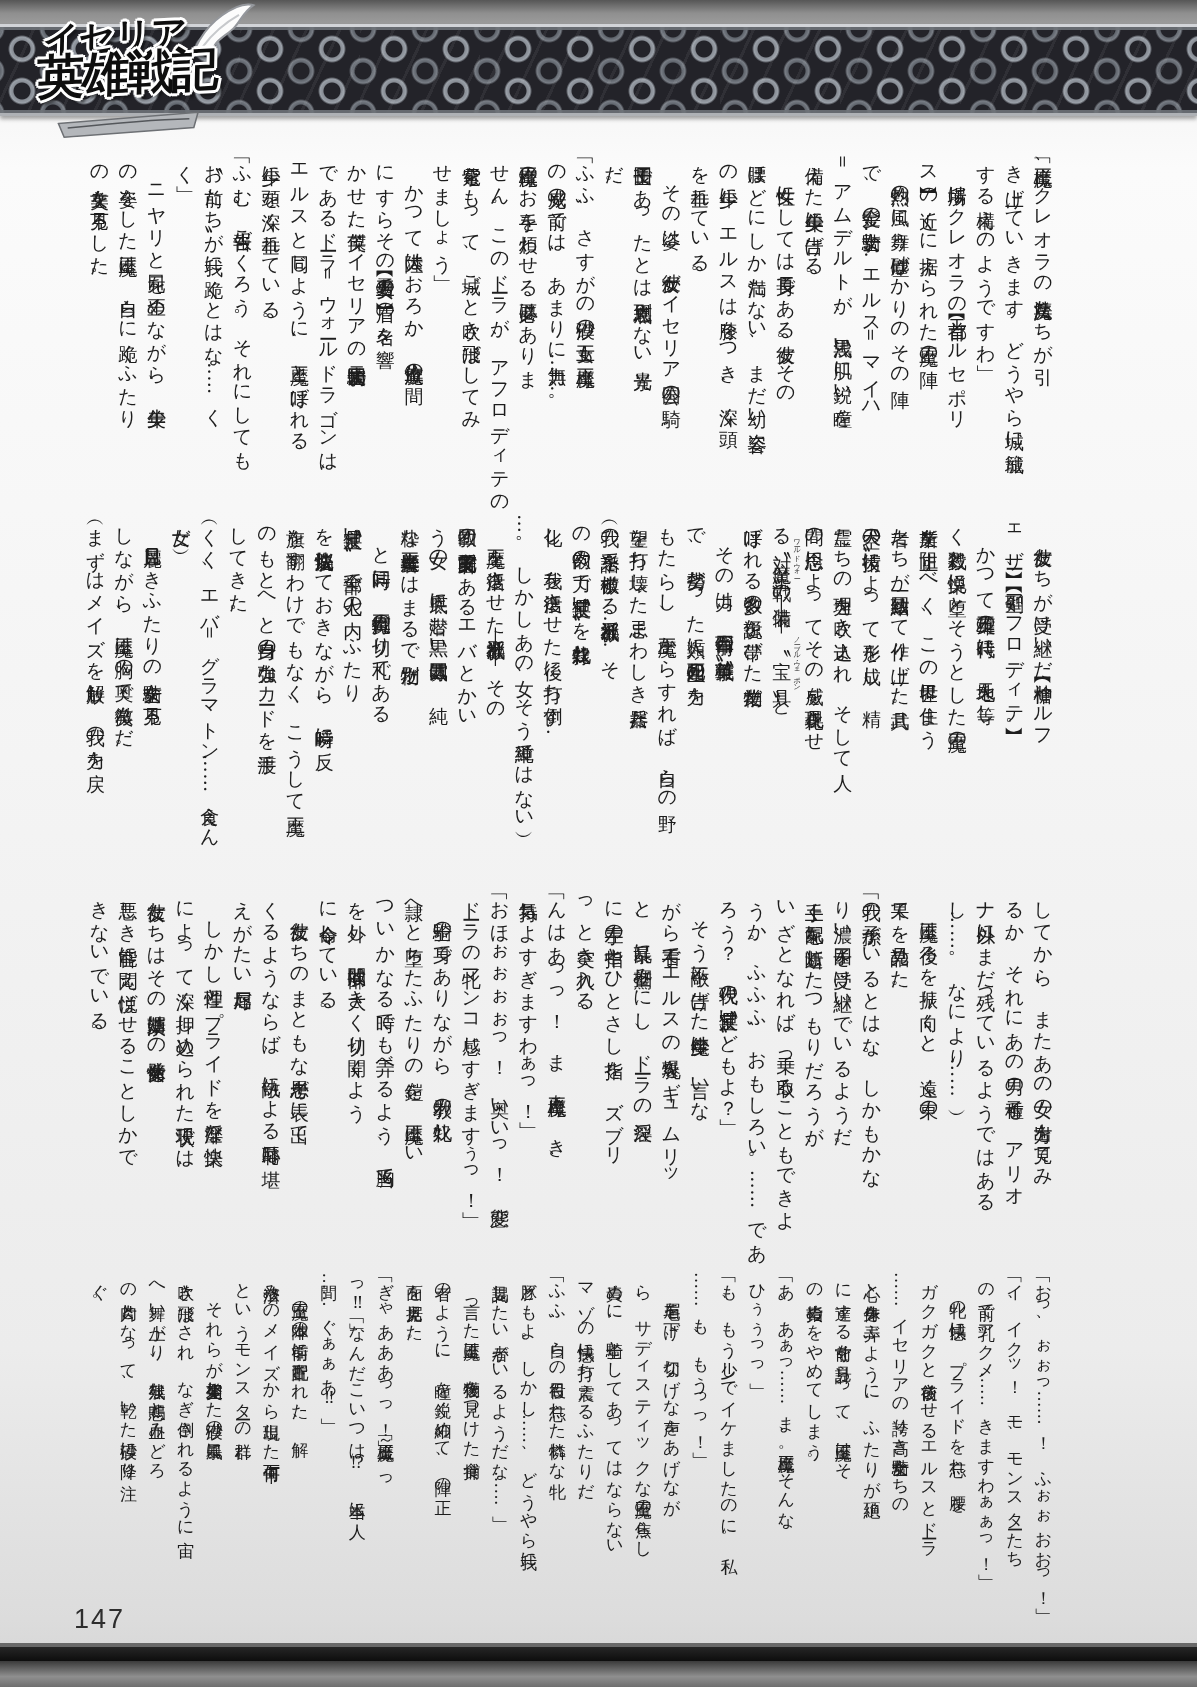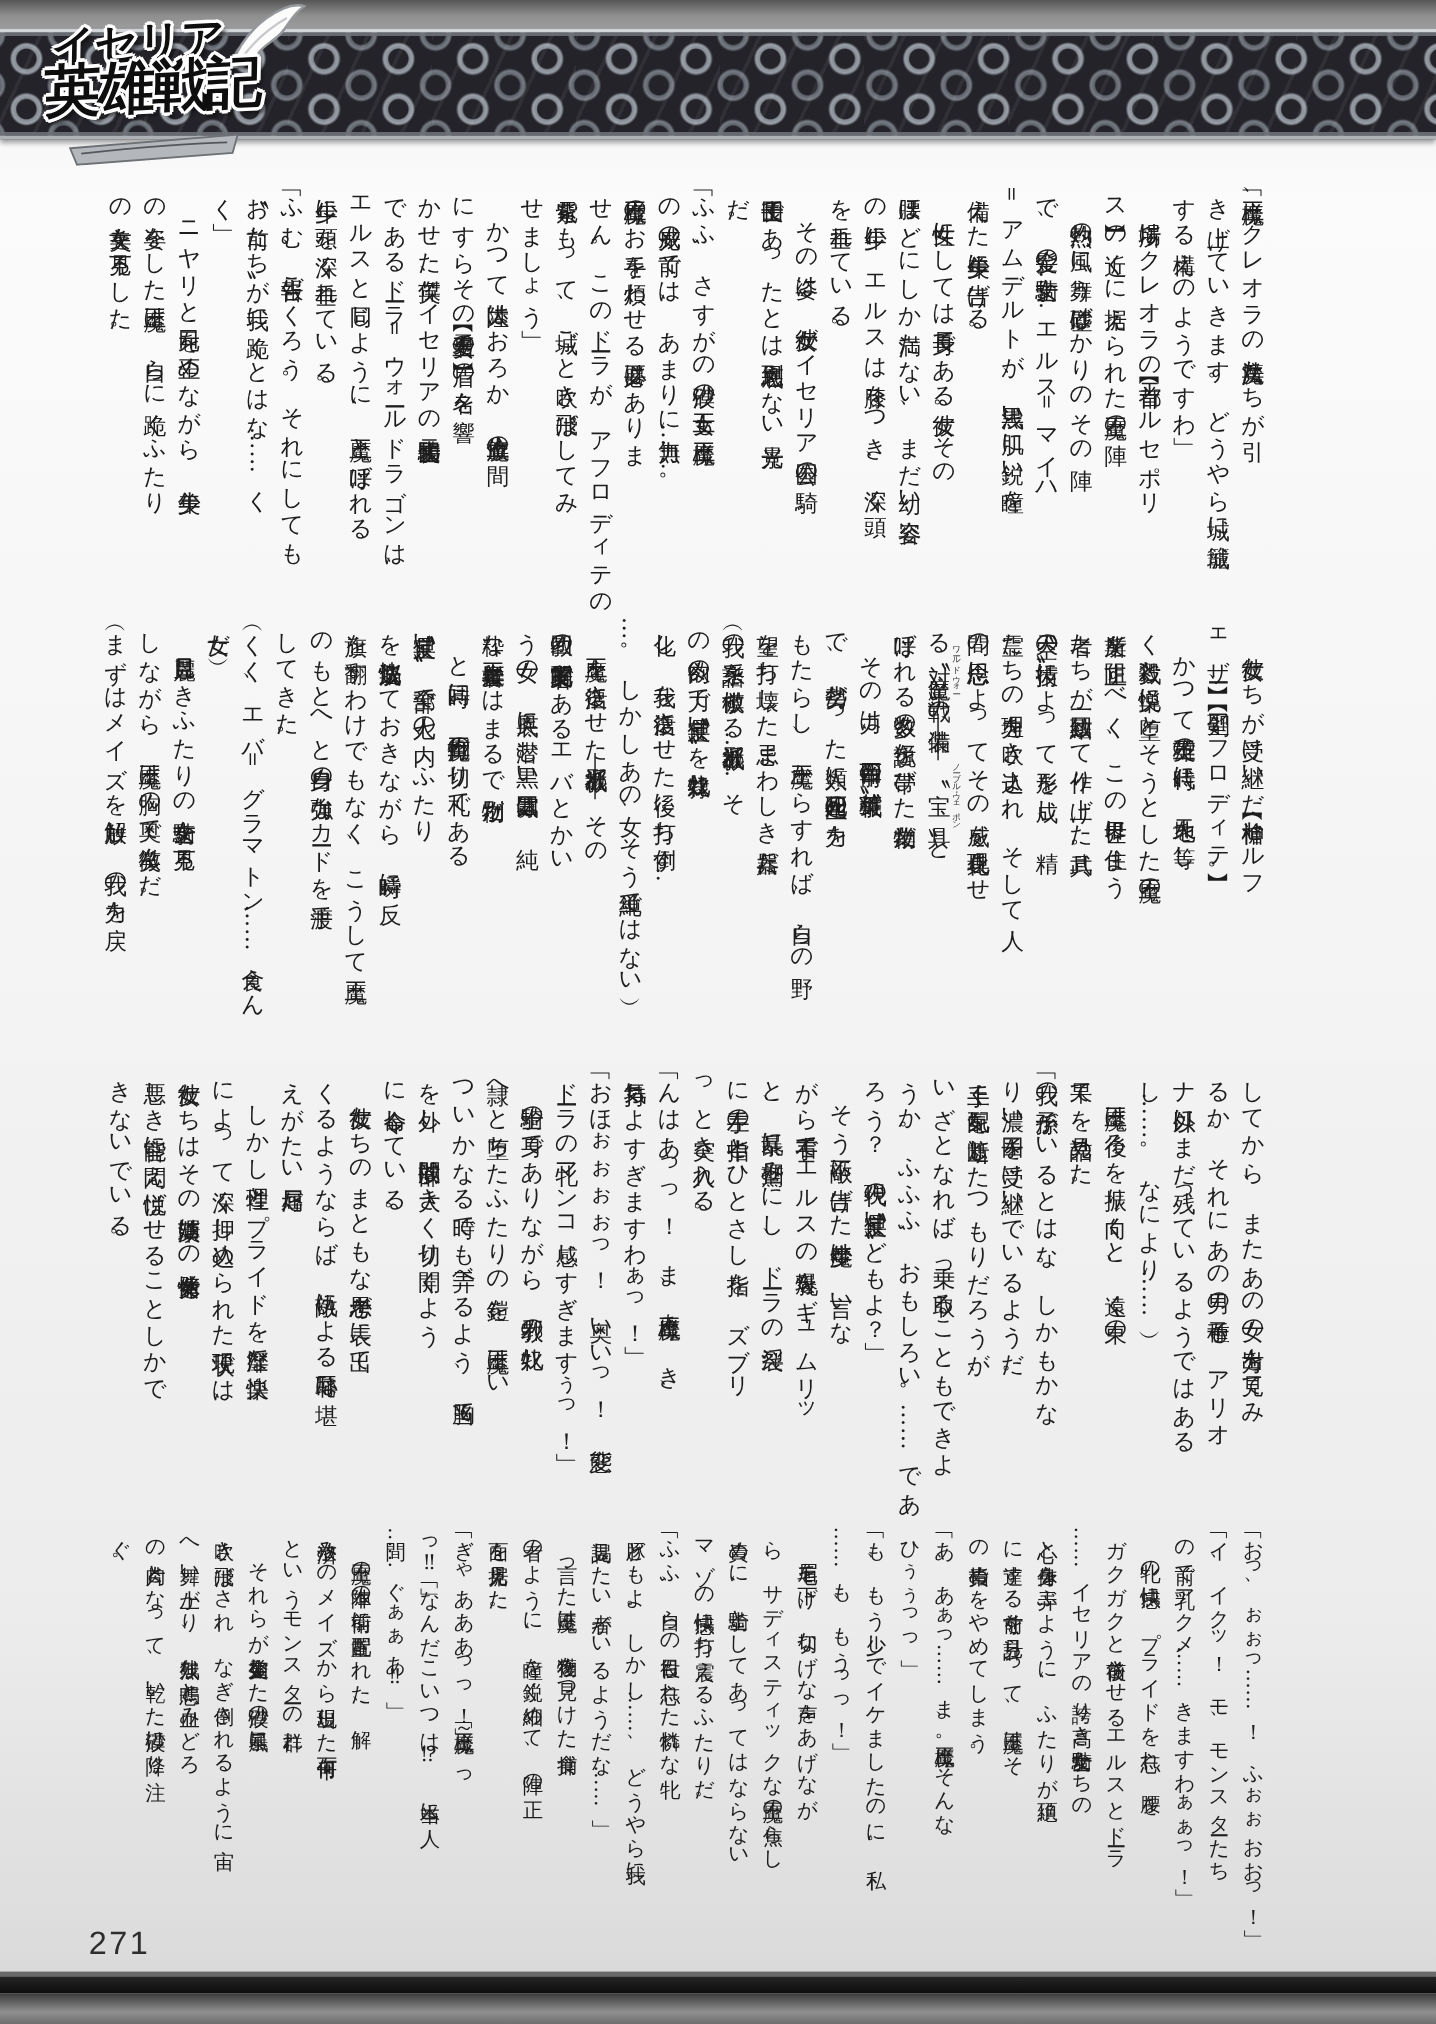--- a/index.html
+++ b/index.html
@@ -221,21 +221,21 @@
         <div class="tcol">放済みのメイズから出現した何百何千</div>
         <div class="tcol">というモンスターの群れ。</div>
         <div class="tcol">　それらが突如発生した砂漠の暴風に</div>
         <div class="tcol">吹き飛ばされ、なぎ倒されるように宙</div>
         <div class="tcol">へ舞い上がり、無残な悲鳴と血みどろ</div>
         <div class="tcol">の肉片となって、乾いた砂漠に降り注</div>
         <div class="tcol">ぐ。</div>
       </section>
   </main>
 
-  <div class="page-number">271</div>
+  <div class="page-number">147</div>
 
   <footer>
     <div class="footer-thin"></div>
     <div class="footer-dark"></div>
     <div class="footer-grad"></div>
   </footer>
 
 </div>
 
 </body></html>

